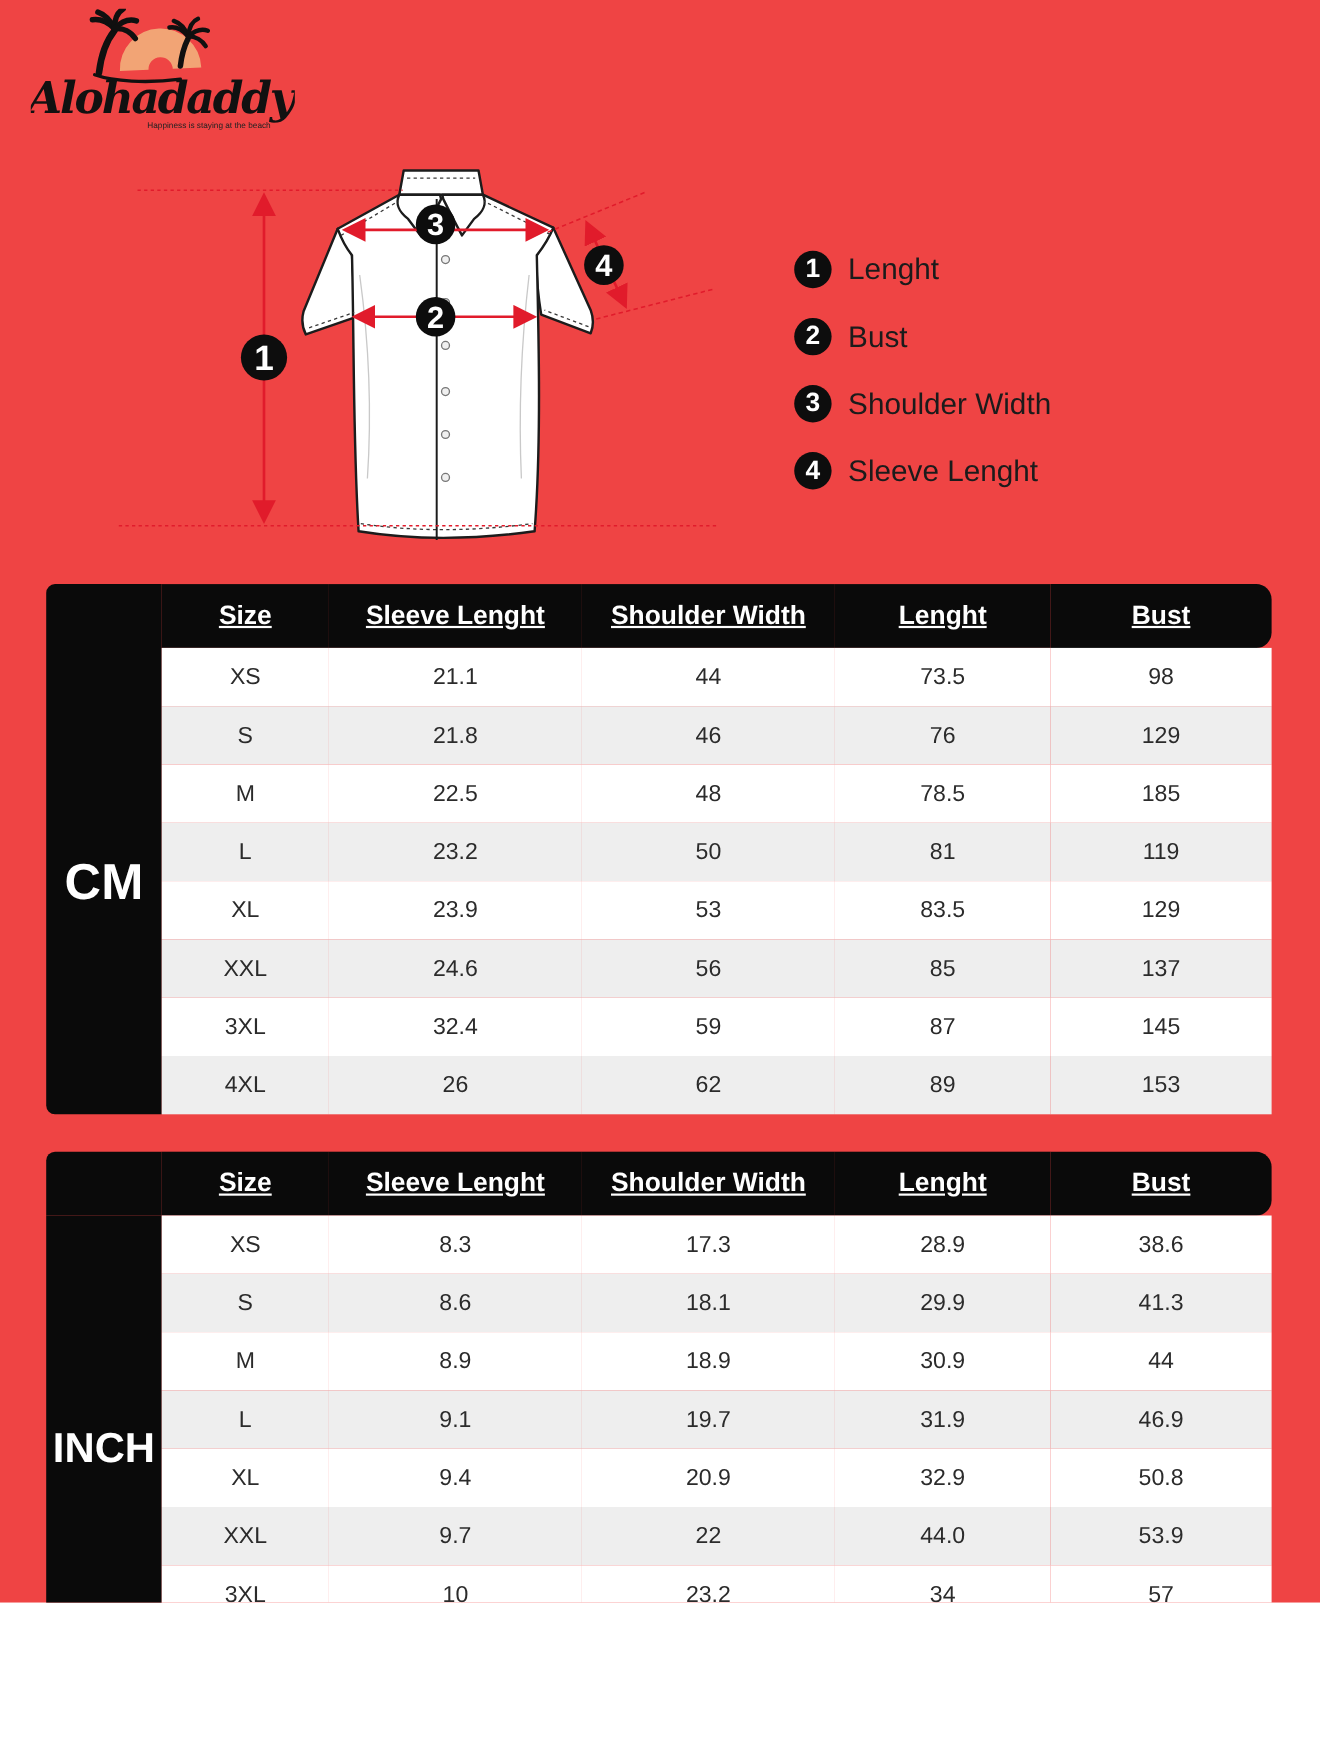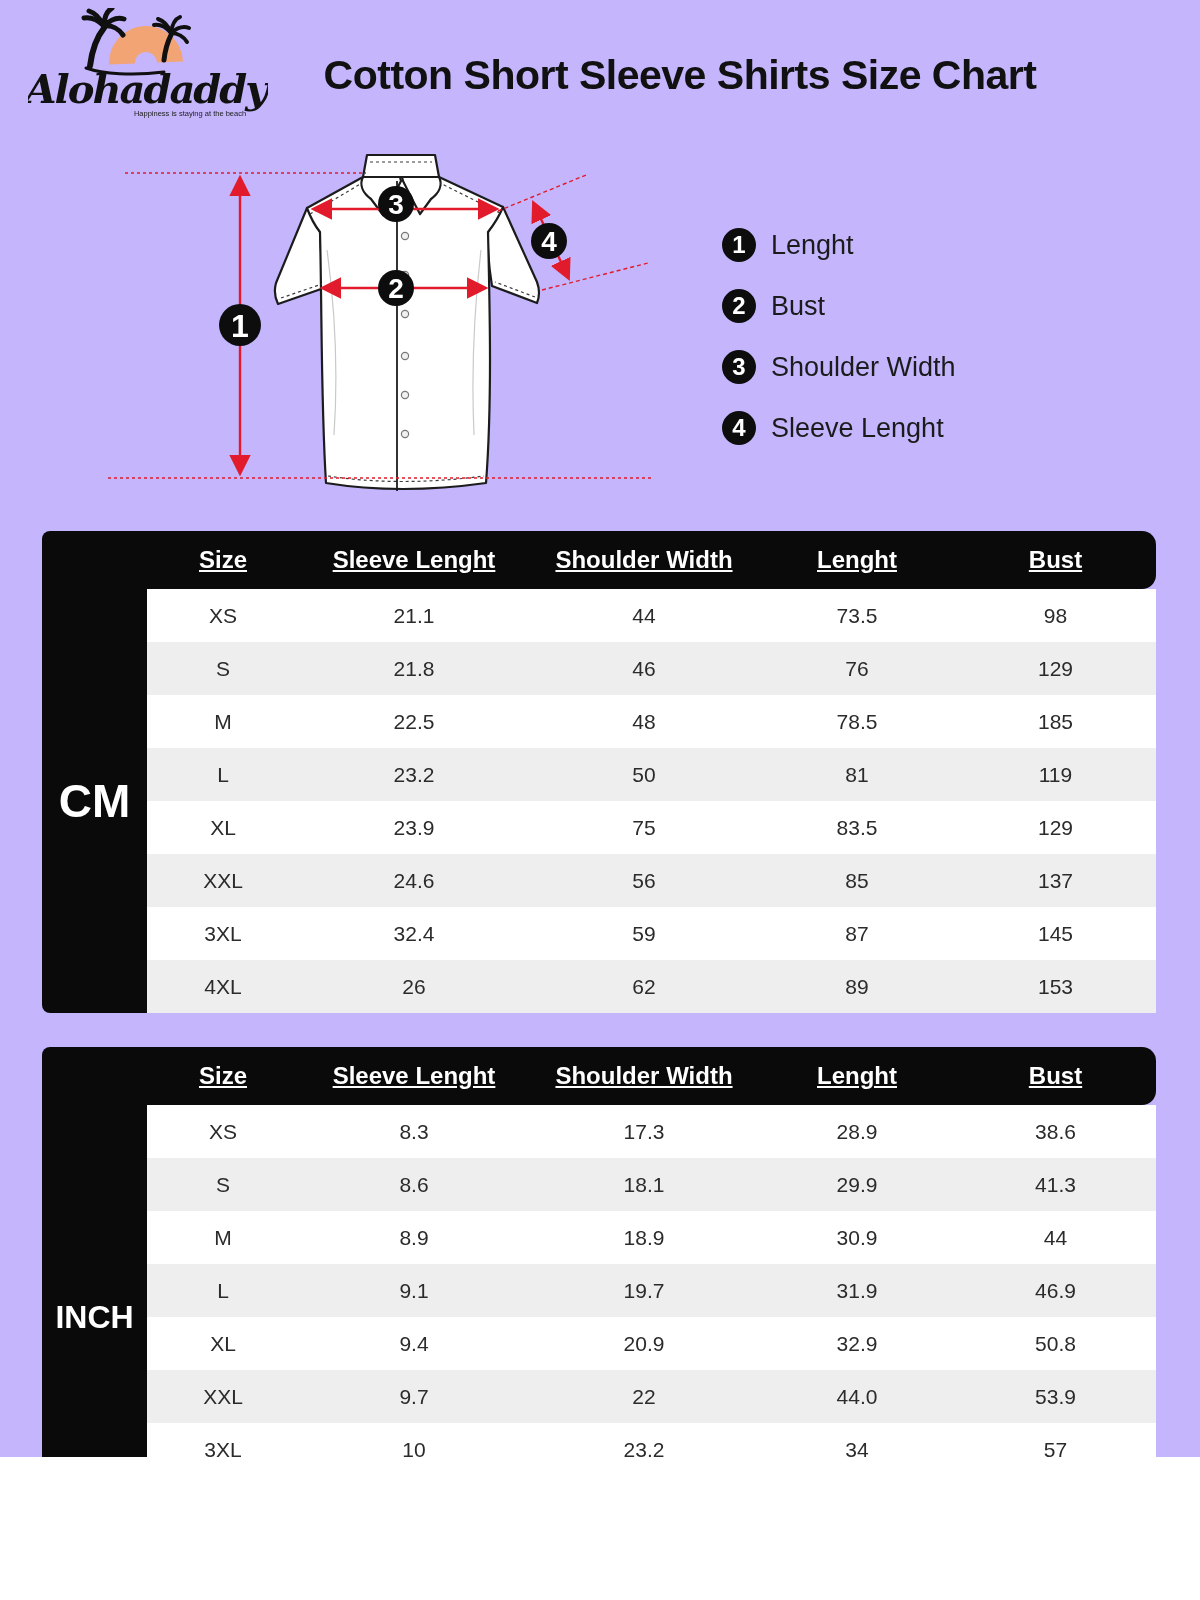--- a/index.html
+++ b/index.html
@@ -1,18 +1,18 @@
 <!DOCTYPE html>
 <html><head>
 <meta charset="utf-8">
 <style>
   * { margin:0; padding:0; box-sizing:border-box; }
   html,body { background:#ffffff; }
   .page {
-    position:relative; width:1200px; height:1457px; background:#c4b5fd;
+    position:relative; width:1200px; height:1457px; background:#ef4444;
     font-family:"Liberation Sans", sans-serif; overflow:hidden;
   }
 
   
   .logo { position:absolute; left:28px; top:8px; width:240px; height:116px; }
   .page-title {
     position:absolute; left:250px; top:52px; width:860px;
     text-align:center; font-size:41px; font-weight:600; color:#111;
     letter-spacing:-0.5px;
   }
@@ -85,21 +85,20 @@
       <path d="M 143 25 C 150 25 156 29 159 34" stroke-width="4"></path>
     </g>
 
     <path d="M 58 60 C 75 66 105 68 136 64" fill="none" stroke="#101010" stroke-width="3" stroke-linecap="round"></path>
 
     <text x="118" y="95" text-anchor="middle" font-family="DejaVu Serif, serif" font-style="italic" font-weight="bold" font-size="40" letter-spacing="-2" fill="#111">Alohadaddy</text>
 
     <text x="162" y="108" text-anchor="middle" font-family="Liberation Sans, sans-serif" font-size="7.5" fill="#222">Happiness is staying at the beach</text>
   </svg>
 
-  <h1 class="page-title">Cotton Short Sleeve Shirts Size Chart</h1>
 
   <svg class="shirt-diagram" viewBox="0 0 560 370">
     <defs>
       <marker id="arrR" viewBox="0 0 10 10" refX="8" refY="5" markerWidth="9" markerHeight="9" orient="auto-start-reverse">
         <path d="M0,0 L10,5 L0,10 Z" fill="#e11b2b"></path>
       </marker>
     </defs>
 
     <g stroke="#1c1c1c" stroke-width="2.2" fill="#ffffff" stroke-linejoin="round">
 
@@ -228,21 +227,21 @@
         <tr>
           <th class="size-cell">L</th>
           <td>23.2</td>
           <td>50</td>
           <td>81</td>
           <td>119</td>
         </tr>
         <tr>
           <th class="size-cell">XL</th>
           <td>23.9</td>
-          <td>75</td>
+          <td>53</td>
           <td>83.5</td>
           <td>129</td>
         </tr>
         <tr>
           <th class="size-cell">XXL</th>
           <td>24.6</td>
           <td>56</td>
           <td>85</td>
           <td>137</td>
         </tr>
@@ -277,21 +276,21 @@
           <th></th>
           <th>Size</th>
           <th>Sleeve Lenght</th>
           <th>Shoulder Width</th>
           <th>Lenght</th>
           <th>Bust</th>
         </tr>
       </thead>
     <tbody>
         <tr>
-          <th class="unit" rowspan="8" style="font-size: 32px;">INCH</th>
+          <th class="unit" rowspan="8" style="font-size: 38px;">INCH</th>
           <th class="size-cell">XS</th>
           <td>8.3</td>
           <td>17.3</td>
           <td>28.9</td>
           <td>38.6</td>
         </tr>
         <tr>
           <th class="size-cell">S</th>
           <td>8.6</td>
           <td>18.1</td>

